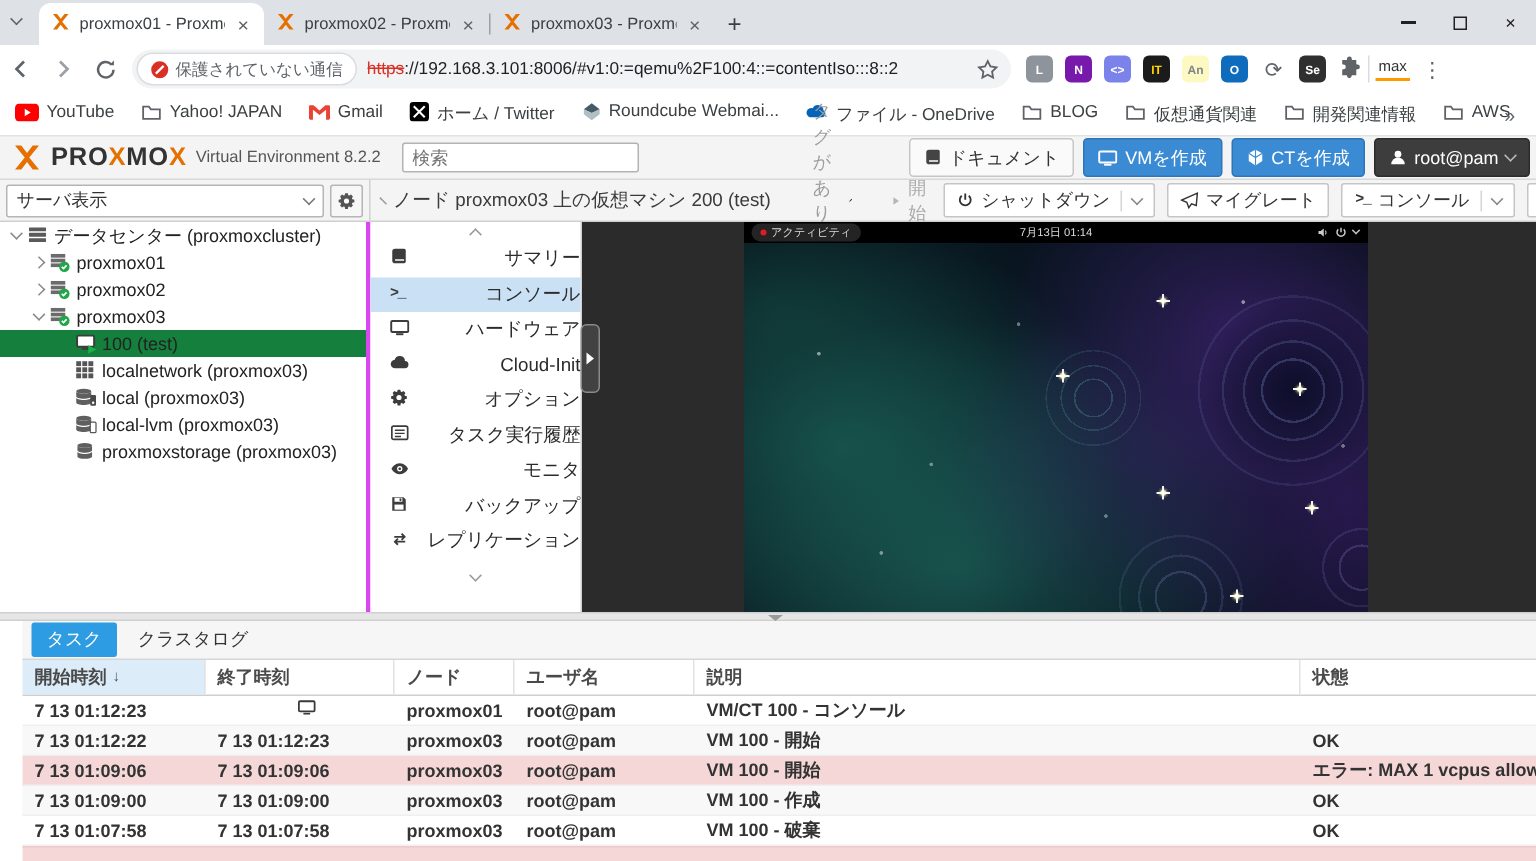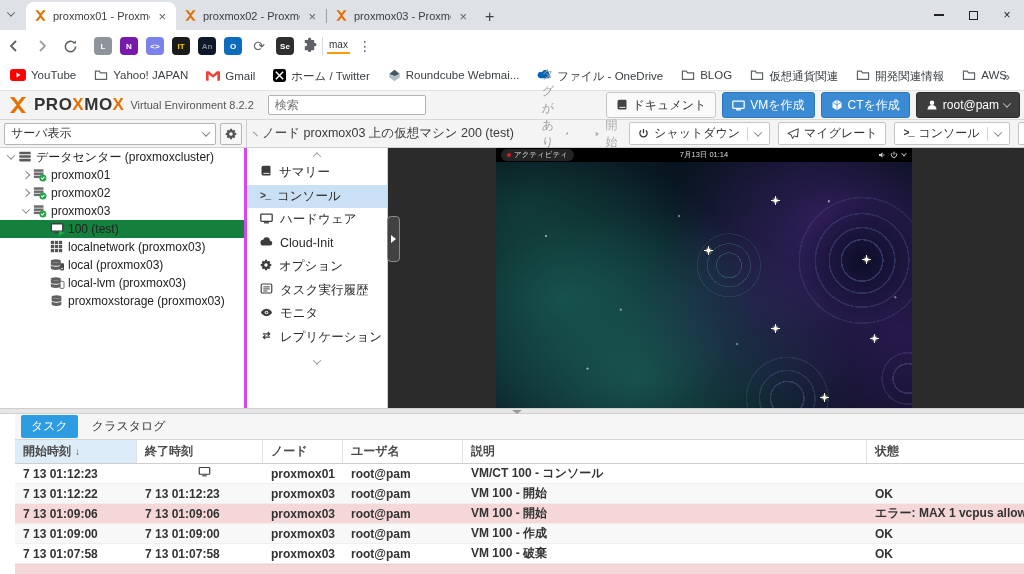--- a/index.html
+++ b/index.html
@@ -75,21 +75,21 @@
   #main { position:absolute; left:0; top:148px; width:1024px; height:260px; }
   #tree-panel { position:absolute; left:0; top:0; width:247px; height:260px; background:#fff; border-right:3px solid #d946ef; overflow:hidden; }
   .tree-row { height:18px; display:flex; align-items:center; gap:4px; font-size:12px; color:#222; white-space:nowrap; }
   .tree-row.selected { background:#15803d; }
   .tree-row .chev { color:#888; flex:none; }
   .tree-row .spacer { flex:none; }
   .ticon { width:14px; height:14px; flex:none; position:relative; }
 
   #vm-menu { position:absolute; left:247px; top:0; width:141px; height:260px; background:#fff; border-right:1px solid #d0d0d0; }
   .menu-scroll { height:13px; display:flex; align-items:center; justify-content:center; color:#999; }
-  .menu-item { height:23.5px; display:flex; align-items:center; gap:7px; padding-left:13px; color:#2b2b2b; font-size:12.5px; white-space:nowrap; }
+  .menu-item { height:23.5px; display:flex; align-items:center; gap:7px; padding-left:13px; color:#2b2b2b; font-size:12.5px; white-space:nowrap;justify-content:space-between; }
   .menu-item.selected { background:#c9e0f5; }
   .menu-item svg, .menu-item .term-glyph { color:#3c3c3c; flex:none; }
 
   #console-area { position:absolute; left:388px; top:0; width:636px; height:260px; background:#2b2b2b; }
   #novnc-handle { position:absolute; left:-1px; top:68px; width:13px; height:46px; background:#424242; border:1px solid #8a8a8a; border-radius:4px; display:flex; align-items:center; justify-content:center; }
   #novnc-handle i { display:block; width:0; height:0; border-left:5px solid #fff; border-top:4px solid transparent; border-bottom:4px solid transparent; }
   #vm-screen { position:absolute; left:108px; top:0; width:416px; height:260px; background:#000; overflow:hidden; }
   #gnome-bar { position:absolute; left:0; top:0; width:100%; height:14px; background:#000; display:flex; align-items:center; color:#ddd; font-size:7.5px; }
   #activities-pill { display:flex; align-items:center; gap:3px; background:rgba(255,255,255,.14); border-radius:7px; padding:1px 6px; margin-left:5px; }
   #activities-pill .dot { width:4px; height:4px; border-radius:50%; background:#e01b24; }
@@ -208,26 +208,39 @@
     <svg width="16" height="16" viewBox="0 0 16 16">
         <path d="M6 3l5 5-5 5" fill="none" stroke="#9aa0a6" stroke-width="1.8"></path>
       </svg>
   </div>
   <div class="navbtn">
     <svg width="15" height="15" viewBox="0 0 16 16">
         <path d="M13.5 8a5.5 5.5 0 11-1.6-3.9" fill="none" stroke="#5f6368" stroke-width="1.7"></path>
         <path d="M13.8 1.5v3.3h-3.3z" fill="#5f6368"></path>
       </svg>
   </div>
+  <div id="omnibox">
+    <div id="sec-chip">
+      <svg width="13" height="13" viewBox="0 0 16 16">
+          <circle cx="8" cy="8" r="7" fill="#d93025"></circle>
+          <rect x="3.5" y="7.1" width="9" height="1.8" fill="#fff" transform="rotate(-45 8 8)"></rect>
+        </svg>
+      <span>保護されていない通信</span>
+    </div>
+    <div id="url"><span class="scheme">https</span><span>://192.168.3.101:8006/#v1:0:=qemu%2F100:4::=contentIso:::8::2</span></div>
+    <svg width="15" height="15" viewBox="0 0 16 16">
+        <path d="M8 1.8l1.9 3.9 4.3.6-3.1 3 .7 4.3L8 11.6l-3.8 2 .7-4.3-3.1-3 4.3-.6z" fill="none" stroke="#5f6368" stroke-width="1.3"></path>
+      </svg>
+  </div>
   <div id="ext-area">
       <div class="ext-chip" style="background: rgb(142, 148, 156); color: rgb(255, 255, 255);">L</div>
       <div class="ext-chip" style="background: rgb(119, 25, 170); color: rgb(255, 255, 255);">N</div>
       <div class="ext-chip" style="background: rgb(123, 131, 235); color: rgb(255, 255, 255);">&lt;&gt;</div>
       <div class="ext-chip" style="background: rgb(27, 27, 27); color: rgb(255, 212, 0);">IT</div>
-      <div class="ext-chip" style="background: #0f172a; color: rgb(128, 134, 139);">An</div>
+      <div class="ext-chip" style="background: #fef9c3; color: rgb(128, 134, 139);">An</div>
       <div class="ext-chip" style="background: rgb(15, 108, 189); color: rgb(255, 255, 255);">O</div>
       <div class="ext-glyph" style="color: rgb(95, 99, 104);">⟳</div>
       <div class="ext-chip" style="background: rgb(47, 47, 47); color: rgb(255, 255, 255);">Se</div>
       <div><svg width="16" height="16" viewBox="0 0 16 16">
           <path fill="#5f6368" d="M6 2.2a1.6 1.6 0 013.2 0l.1.8h2.9v2.9l.8.1a1.6 1.6 0 010 3.2l-.8.1v3.9h-3l-.1.7a1.6 1.6 0 01-3.1 0l-.1-.7H2.8V9.3l.8-.1a1.6 1.6 0 000-3.2l-.8-.1V3h3.1z"></path>
         </svg></div>
     </div>
   <div id="toolbar-divider"></div>
   <span id="profile-chip">max</span>
   <span id="menu-dots">⋮</span>
@@ -558,20 +571,29 @@
       </div>
       <div class="menu-item">
         <div><svg width="13" height="13" viewBox="0 0 16 16">
             <path fill="#3c3c3c" d="M8 3.5C4.5 3.5 2 6.3 1.2 8c.8 1.7 3.3 4.5 6.8 4.5s6-2.8 6.8-4.5C14 6.3 11.5 3.5 8 3.5z"></path>
             <circle cx="8" cy="8" r="2.2" fill="#fff"></circle>
             <circle cx="8" cy="8" r="1.1" fill="#3c3c3c"></circle>
           </svg></div>
         <div>モニタ</div>
       </div>
       <div class="menu-item">
+        <div><svg width="12" height="12" viewBox="0 0 16 16">
+            <path fill="#3c3c3c" d="M2 2h10l2 2v10H2z"></path>
+            <rect x="4" y="2.5" width="7" height="3.5" fill="#fff"></rect>
+            <rect x="8.5" y="3" width="1.6" height="2.4" fill="#3c3c3c"></rect>
+            <rect x="4" y="8.5" width="8" height="4.5" fill="#fff"></rect>
+          </svg></div>
+        <div>バックアップ</div>
+      </div>
+      <div class="menu-item">
         <div><svg width="13" height="13" viewBox="0 0 16 16">
             <path fill="none" stroke="#3c3c3c" stroke-width="1.5" d="M3.5 6h8M9.5 3.5L12 6l-2.5 2.5M12.5 10h-8M6.5 7.5L4 10l2.5 2.5"></path>
           </svg></div>
         <div>レプリケーション</div>
       </div>
       <div class="menu-scroll" style="margin-top: 6px;">
         <span class="chev down"></span>
       </div>
     </div>
   <div id="console-area">

